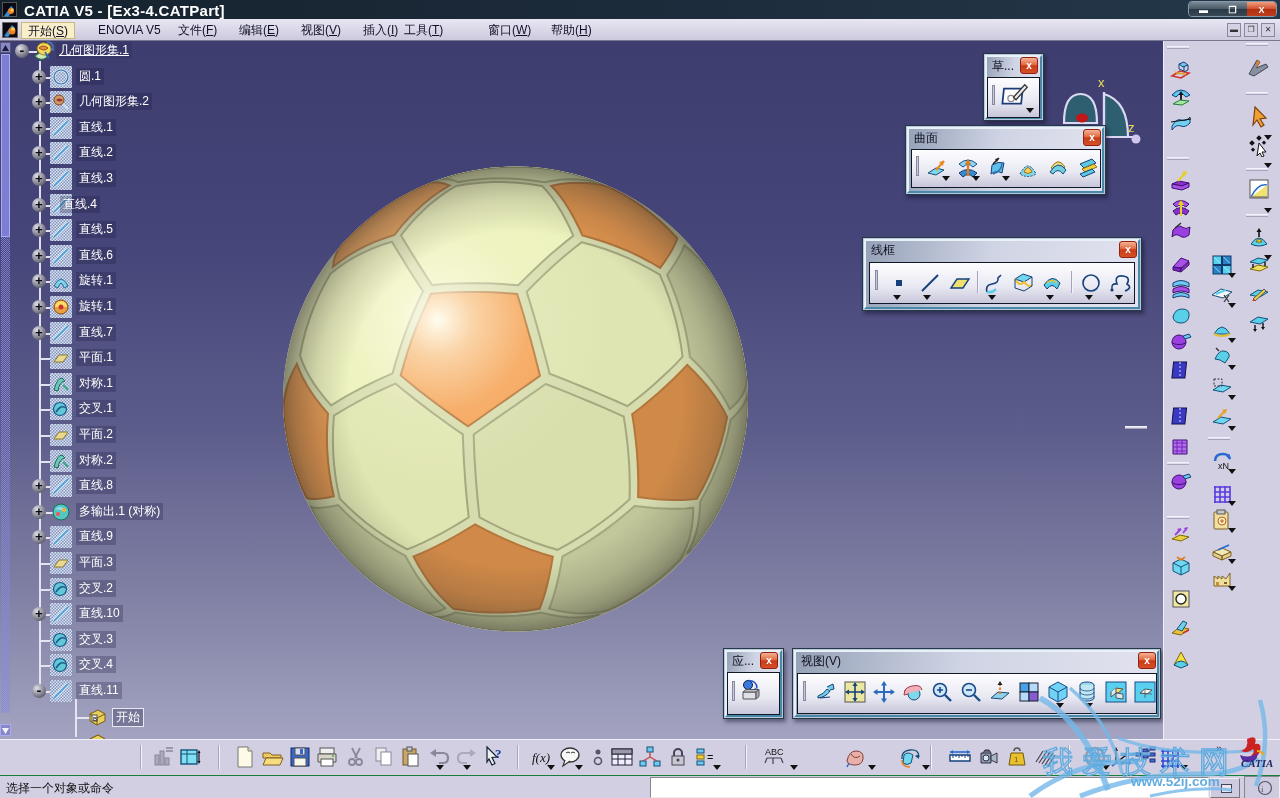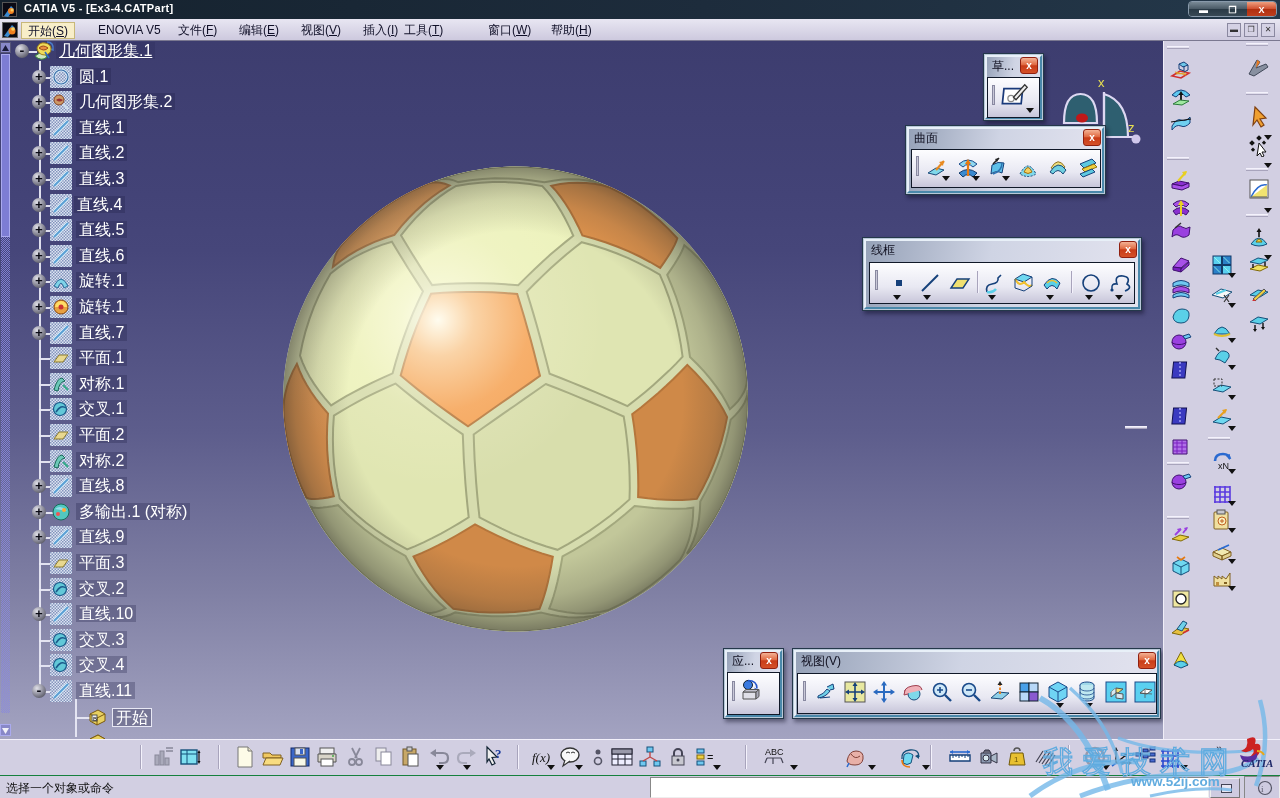--- a/index.html
+++ b/index.html
@@ -1,38 +1,38 @@
 <!DOCTYPE html>
 <html><head><meta charset="utf-8"><style>
 *{margin:0;padding:0;box-sizing:border-box}
 body{width:1280px;height:798px;overflow:hidden;font-family:"Liberation Sans",sans-serif;position:relative;background:#d2cfe2}
 .abs{position:absolute}
 #titlebar{left:0;top:0;width:1280px;height:19px;background:linear-gradient(90deg,#15222e,#1d2c3c 55%,#24384a);}
 #titlebar .ticn{position:absolute;left:2px;top:2px;width:15px;height:15px;background:#0a0a14;border:1px solid #555}
-#title-text{position:absolute;left:24px;top:2px;color:#fff;font-size:11px;font-weight:bold;letter-spacing:0.3px}
+#title-text{position:absolute;left:24px;top:2px;color:#fff;font-size:15px;font-weight:bold;letter-spacing:0.3px}
 .wbtns{position:absolute;right:3px;top:1px;height:16px;display:flex;border:1px solid #8899aa;border-radius:4px;overflow:hidden}
 .wb{width:29px;height:15px;display:flex;align-items:center;justify-content:center;color:#fff;font-size:9px;font-weight:bold}
 .wb.min,.wb.res{background:linear-gradient(#7a8a96,#4a5a66 45%,#2a3a46 50%,#3a4a56)}
 .wb.cls{background:linear-gradient(#f0a080,#d05030 45%,#b03010 50%,#c04020)}
 #menubar{left:0;top:19px;width:1280px;height:22px;background:linear-gradient(#e8e6f2,#cdc9de);border-bottom:1px solid #7a7890}
 #menubar .micn{position:absolute;left:2px;top:3px;width:16px;height:16px;background:#0a0a14;border:1px solid #666}
 .mitem{position:absolute;top:3px;height:17px;line-height:17px;font-size:12px;color:#101028;padding:0 6px}
 .mhl{background:#f8eec9;border:1px solid #c8b87a}
 .mdib{position:absolute;top:4px;width:14px;height:14px;border:1px solid #8a88a0;background:#d4d1e4;color:#333;font-size:8px;text-align:center;line-height:12px}
 #viewport{left:11px;top:41px;width:1152px;height:698px;background:linear-gradient(#3d3d6f 0%,#434377 22%,#46467a 30%,#5d5d8c 56%,#8080a4 79%,#a3a3c1 100%);overflow:hidden}
 #leftsb{left:0;top:41px;width:11px;height:698px;background:linear-gradient(#3d3d6f 0%,#46467a 30%,#5d5d8c 56%,#8080a4 79%,#a3a3c1 100%)}
 #leftsb .up{position:absolute;left:0;top:1px;width:11px;height:11px;background:#8888c8;border:1px solid #555577}
 #leftsb .thumb{position:absolute;left:1px;top:13px;width:9px;height:183px;background:#7d7dd4;border:1px solid #aaaaee}
 #leftsb .track{position:absolute;left:1px;top:196px;width:9px;height:476px}
 #leftsb .dn{position:absolute;left:0;top:683px;width:11px;height:12px;background:#8888c8;border:1px solid #aaaaee}
 .tl{position:absolute;background:#e8e8f4;opacity:0.95}
 .knob{position:absolute;width:14px;height:14px;border-radius:50%;background:radial-gradient(circle at 35% 30%,#e0e0e8,#8a8a98 50%,#3a3a44);display:flex;align-items:center;justify-content:center}
 .knob span{color:#0a0a14;font-size:13px;font-weight:bold;line-height:9px;font-family:"Liberation Mono",monospace}
 .ticon{position:absolute;width:22px;height:22px}
-.tlabel{position:absolute;color:#fff;font-size:16px;white-space:nowrap;background:rgba(30,30,68,0.28);padding:0 3px;line-height:17px}
+.tlabel{position:absolute;color:#fff;font-size:12px;white-space:nowrap;background:rgba(30,30,68,0.28);padding:0 3px;line-height:17px}
 .tlabel.sel{text-decoration:underline;background:rgba(28,28,64,0.15)}
 .tlabel.startbox{border:1px solid #e8e8f4;background:rgba(28,28,64,0.3)}
 .tbar{position:absolute;border:1px solid #24384a;background:#b8c8d8;box-shadow:2px 3px 4px rgba(10,10,30,0.45)}
 .tbar .tb-in{position:absolute;inset:1px;border:2px solid;border-color:#e8f0f8 #4a88aa #4a88aa #e8f0f8;background:linear-gradient(100deg,#96a2b8,#cfd4e4 45%,#e3e3ef)}
 .tbar .ttl{position:absolute;left:8px;top:4px;font-size:12px;color:#101020}
 .tbx{position:absolute;width:18px;height:17px;border:1px solid #902010;border-radius:3px;background:linear-gradient(#f4b295,#e06a42 45%,#c83c18 52%,#d55028);color:#fff;font-size:10px;font-weight:bold;text-align:center;line-height:16px}
 .tbody{position:absolute;border:1px solid #101828;background:linear-gradient(#fdfdff,#e8e8f2 60%,#c8c6da);}
 .grip{position:absolute;width:3px;height:20px;background:linear-gradient(90deg,#f8f8ff,#9898b0);border:1px solid #8888a0}
 .tbico{position:absolute;width:24px;height:24px}
 .dd{position:absolute;width:0;height:0;border-left:4px solid transparent;border-right:4px solid transparent;border-top:5px solid #111}
@@ -194,21 +194,21 @@
 <div class="tl" style="left:39px;top:205px;width:15px;height:2px"></div>
 <div class="knob" style="left:32px;top:198px">
       <span>+</span>
     </div>
 <div class="ticon i-line" style="left:50px;top:194px"><svg width="22" height="22">
         <rect width="22" height="22" fill="#a8b4d0"></rect>
         <path d="M0 0h22v22H0z" fill="url(#ht)"></path>
         <path d="M4 18 L18 4" stroke="#d8ecf8" stroke-width="4"></path>
         <path d="M4 18 L18 4" stroke="#5a9fd4" stroke-width="2"></path>
       </svg></div>
-<div class="tlabel" style="left:74px;top:196px">直线.4</div>
+<div class="tlabel" style="left:60px;top:196px">直线.4</div>
 <div class="tl" style="left:39px;top:230px;width:15px;height:2px"></div>
 <div class="knob" style="left:32px;top:223px">
       <span>+</span>
     </div>
 <div class="ticon i-line" style="left:50px;top:219px"><svg width="22" height="22">
         <rect width="22" height="22" fill="#a8b4d0"></rect>
         <path d="M0 0h22v22H0z" fill="url(#ht)"></path>
         <path d="M4 18 L18 4" stroke="#d8ecf8" stroke-width="4"></path>
         <path d="M4 18 L18 4" stroke="#5a9fd4" stroke-width="2"></path>
       </svg></div>

